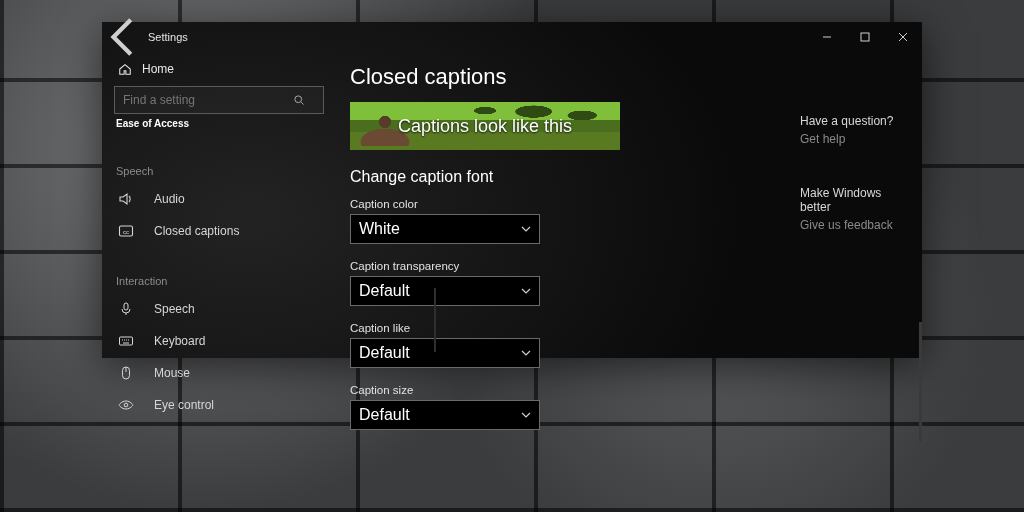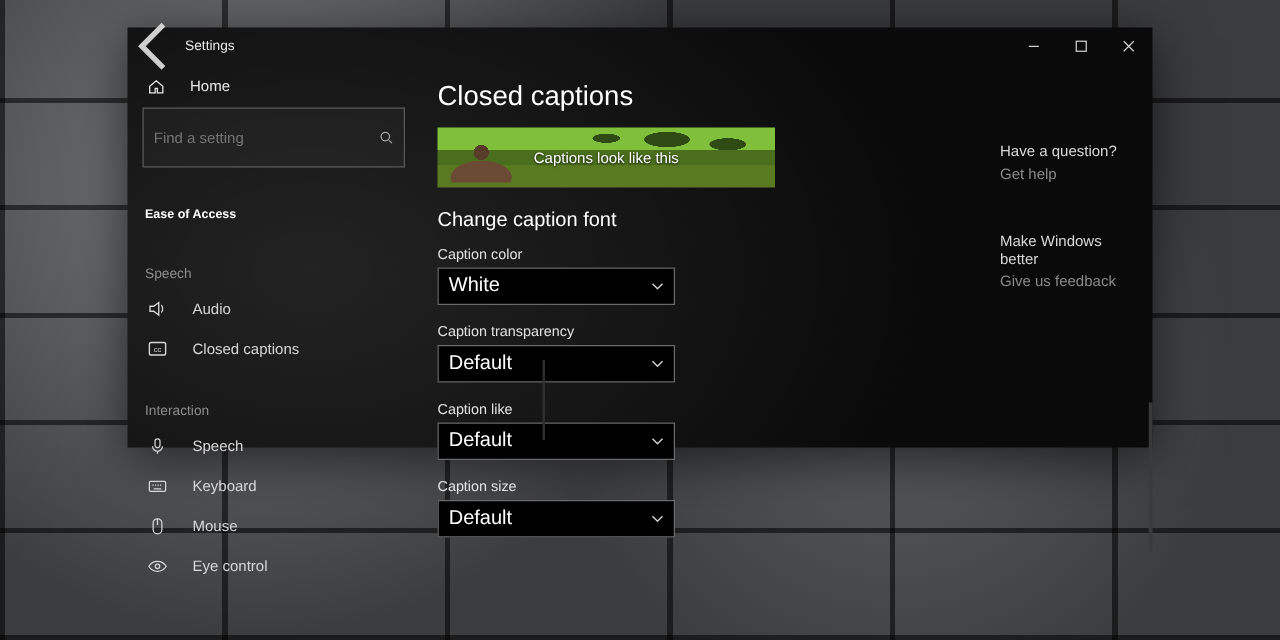--- a/index.html
+++ b/index.html
@@ -21,26 +21,26 @@
     box-shadow:0 8px 40px rgba(0,0,0,.6);
   }
   .titlebar { height:30px; display:flex; align-items:center; }
   .titlebar .back { width:46px; display:flex; align-items:center; justify-content:center; height:100%; }
   .titlebar .title { font-size:11px; color:#e6e6e6; }
   .win-controls { margin-left:auto; display:flex; }
   .win-controls div { width:38px; height:30px; display:flex; align-items:center; justify-content:center; color:#d0d0d0; }
   .win-controls svg { width:10px; height:10px; }
   .content { flex:1; display:flex; min-height:0; }
   .sidebar { width:234px; padding:4px 12px 0 12px; color:#cfcfcf; font-size:12px; display:flex; flex-direction:column; }
-  .home-row { display:flex; align-items:center; gap:20px; padding:6px 4px 10px 4px; color:#e8e8e8; }
+  .home-row { display:flex; align-items:center; gap:10px; padding:6px 4px 10px 4px; color:#e8e8e8; }
   .home-row svg { width:14px; height:14px; }
   .search {
-    display:flex; align-items:center; justify-content:space-between;
+    display:flex; align-items:center; 
     border:1px solid #5a5a5a; background:rgba(255,255,255,.03);
-    padding:16px 8px; margin-bottom:28px;
+    padding:6px 8px; margin-bottom:0;
   }
   .search input { background:transparent; border:none; outline:none; color:#cfcfcf; font-size:12px; width:170px; }
   .search svg { width:12px; height:12px; }
   .cat-header { color:#fff; font-size:10px; font-weight:600; padding:4px 2px 8px 2px; }
   .group-label { color:#8c8c8c; font-size:11px; margin:28px 0 6px 2px; }
   .nav-item { display:flex; align-items:center; gap:20px; padding:8px 4px; color:#d6d6d6; font-size:12px; }
   .nav-item svg, .nav-item .glyph { width:16px; height:16px; flex:0 0 16px; display:flex; align-items:center; justify-content:center; font-size:14px; }
   .nav-item .glyph { color:#d6d6d6; }
   .main { flex:1; padding:6px 20px 0 14px; display:flex; gap:30px; min-width:0; }
   .main-col { flex:0 0 420px; min-width:0; }
@@ -60,21 +60,21 @@
       radial-gradient(10px 10px at 27px 10px, #583c2a 60%, transparent 62%),
       radial-gradient(40px 22px at 27px 30px, #6b4a33 60%, transparent 62%);
   }
   .preview::after{
     content:""; position:absolute; inset:0;
     background:
       radial-gradient(24px 8px at 86% 28%, #2f4a12 60%, transparent 62%),
       radial-gradient(30px 10px at 68% 20%, #2f4a12 60%, transparent 62%),
       radial-gradient(18px 6px at 50% 18%, #2f4a12 60%, transparent 62%);
   }
-  .preview span { position:relative; z-index:2; font-size:12px; color:#fff; text-shadow:0 1px 2px rgba(0,0,0,.8); }
+  .preview span { position:relative; z-index:2; font-size:18px; color:#fff; text-shadow:0 1px 2px rgba(0,0,0,.8); }
   h2.section { font-size:16px; font-weight:400; margin:2px 0 12px 0; }
   .field-label { font-size:11.5px; color:#e2e2e2; margin-bottom:4px; }
   .select { width:190px; border:1px solid #6a6a6a; background:#000; color:#fff; font-size:16px;
             padding:5px 8px; display:flex; align-items:center; justify-content:space-between; margin-bottom:16px; }
   .select svg { width:10px; height:10px; }
   .right-col .q { color:#d8d8d8; margin-bottom:4px; }
   .right-col .muted { color:#8a8a8a; }
   .right-col .block2 { margin-top:40px; }
   .scrollthumb { position:absolute; right:0; top:300px; width:3px; height:120px; background:#3a3a3a; }
   .nav-scroll { position:absolute; left:332px; top:266px; width:2px; height:64px; background:#2f2f2f; }

